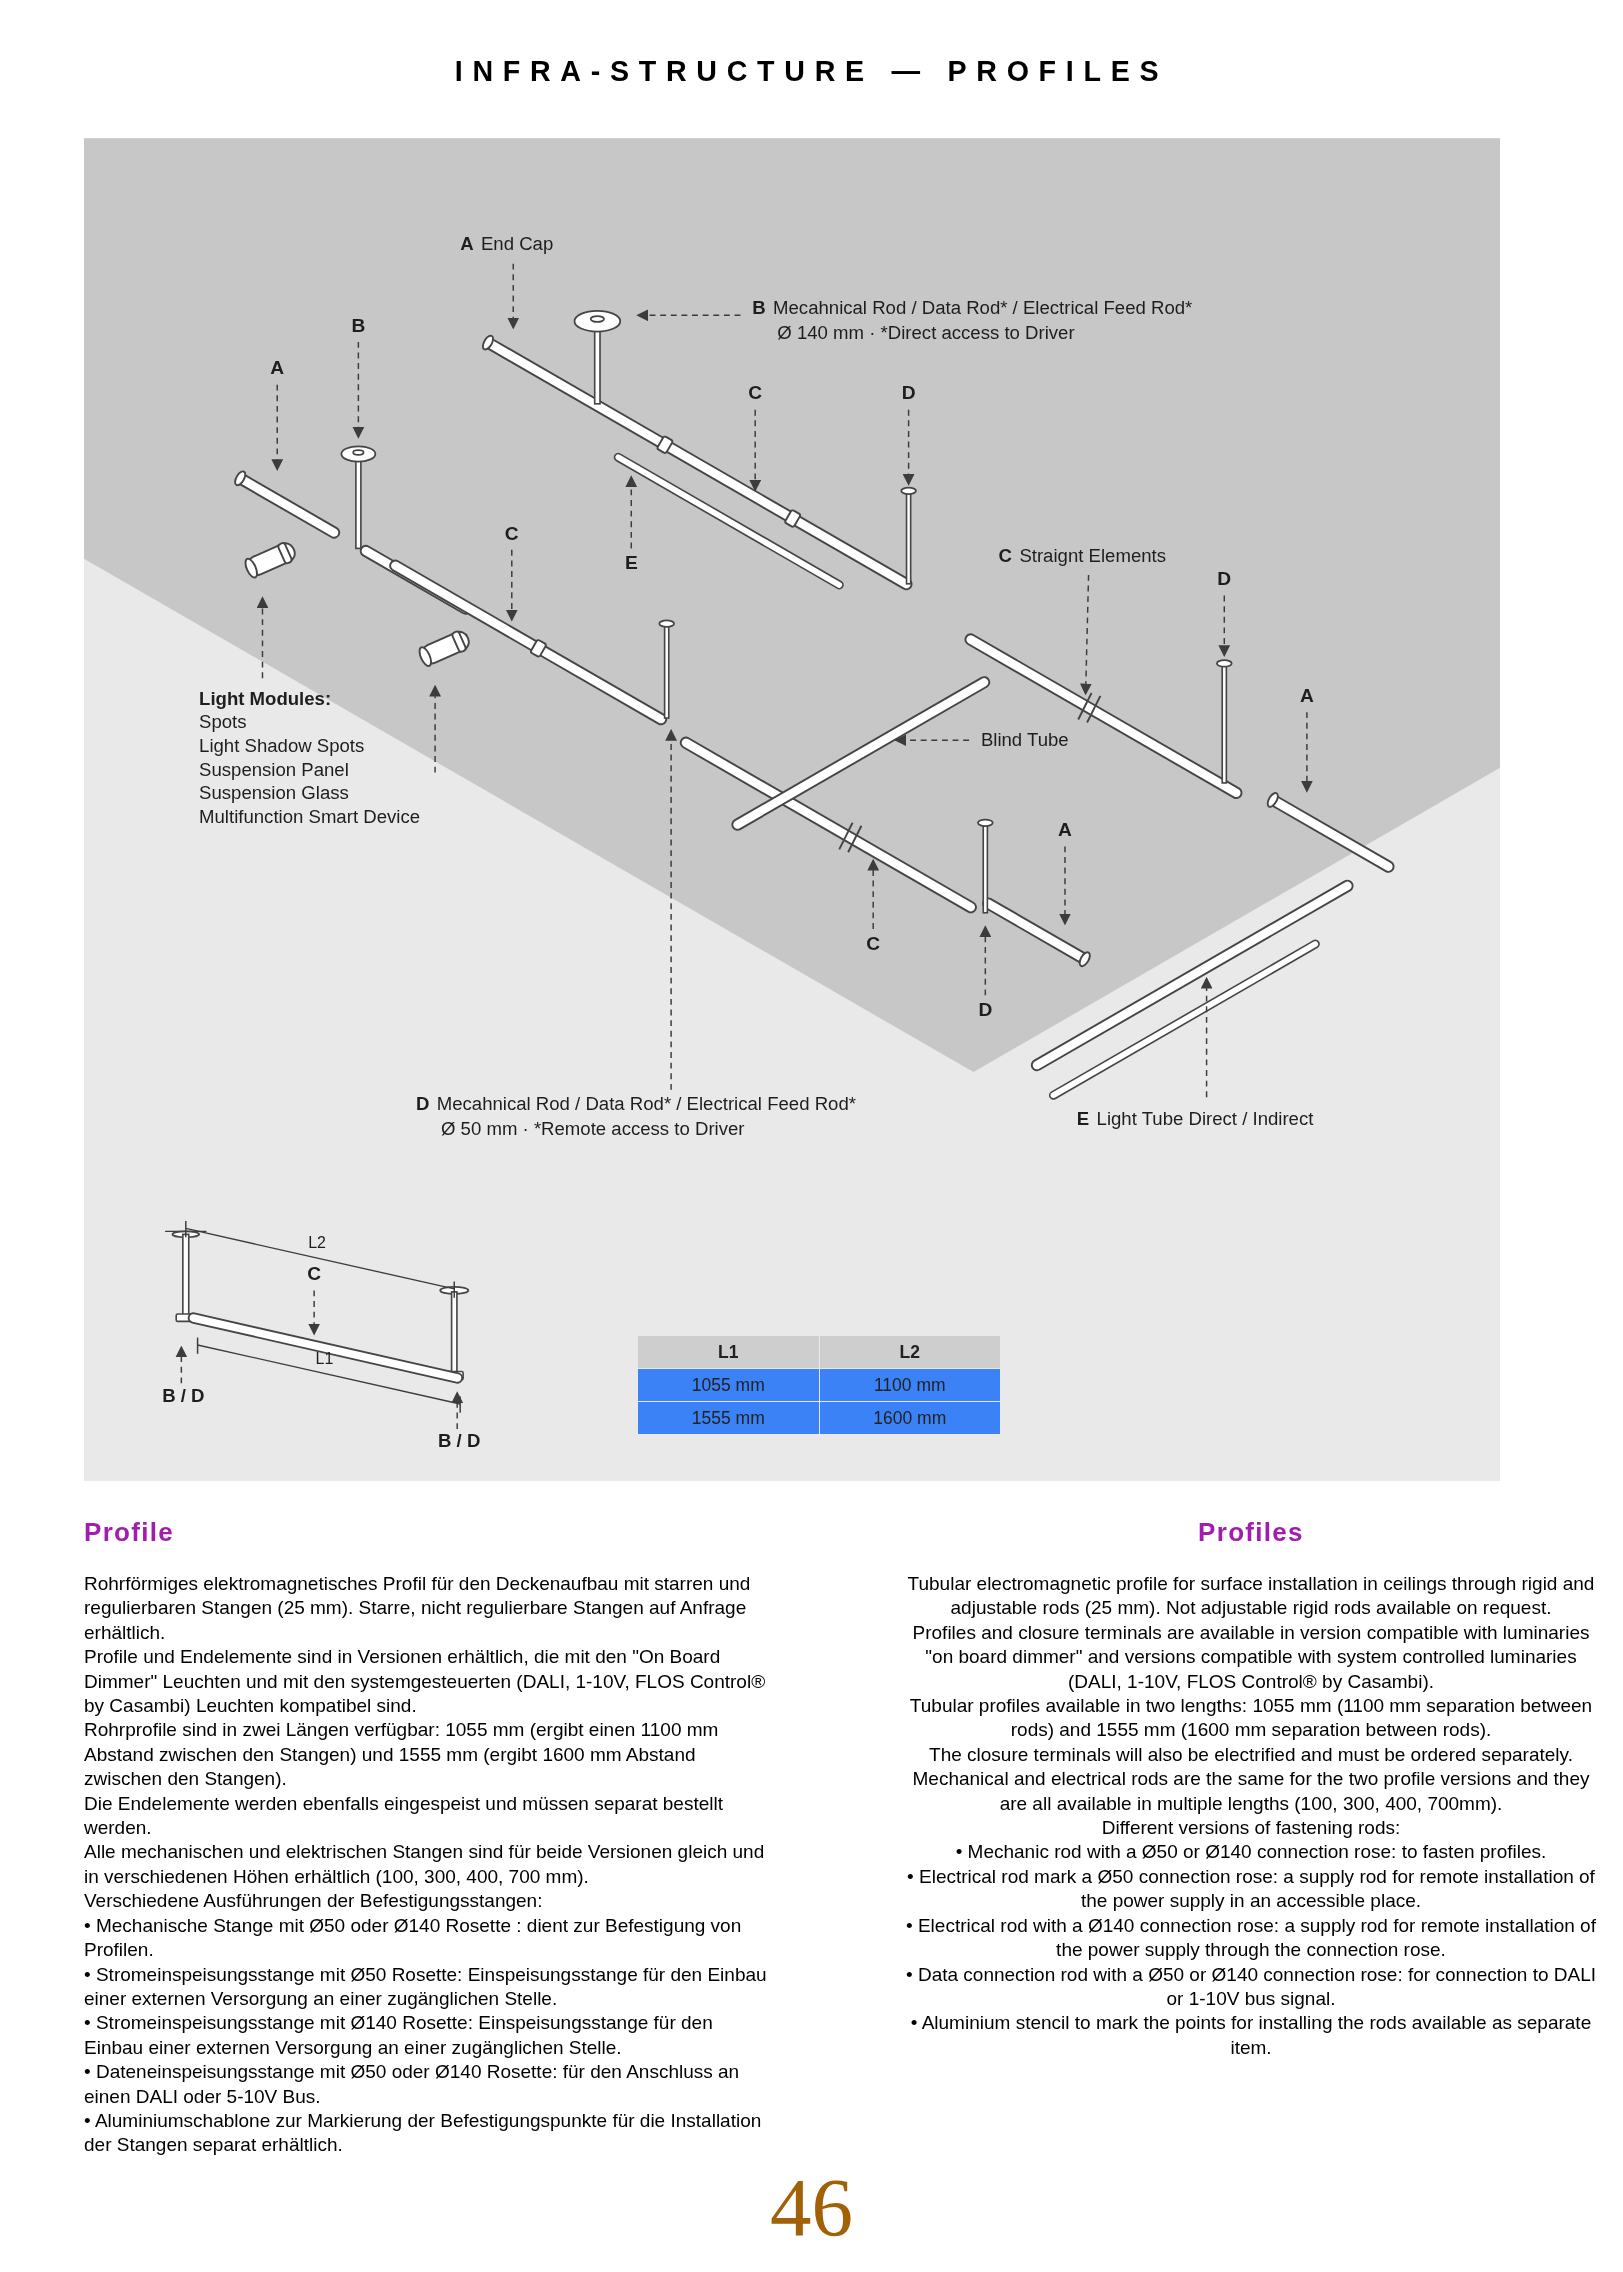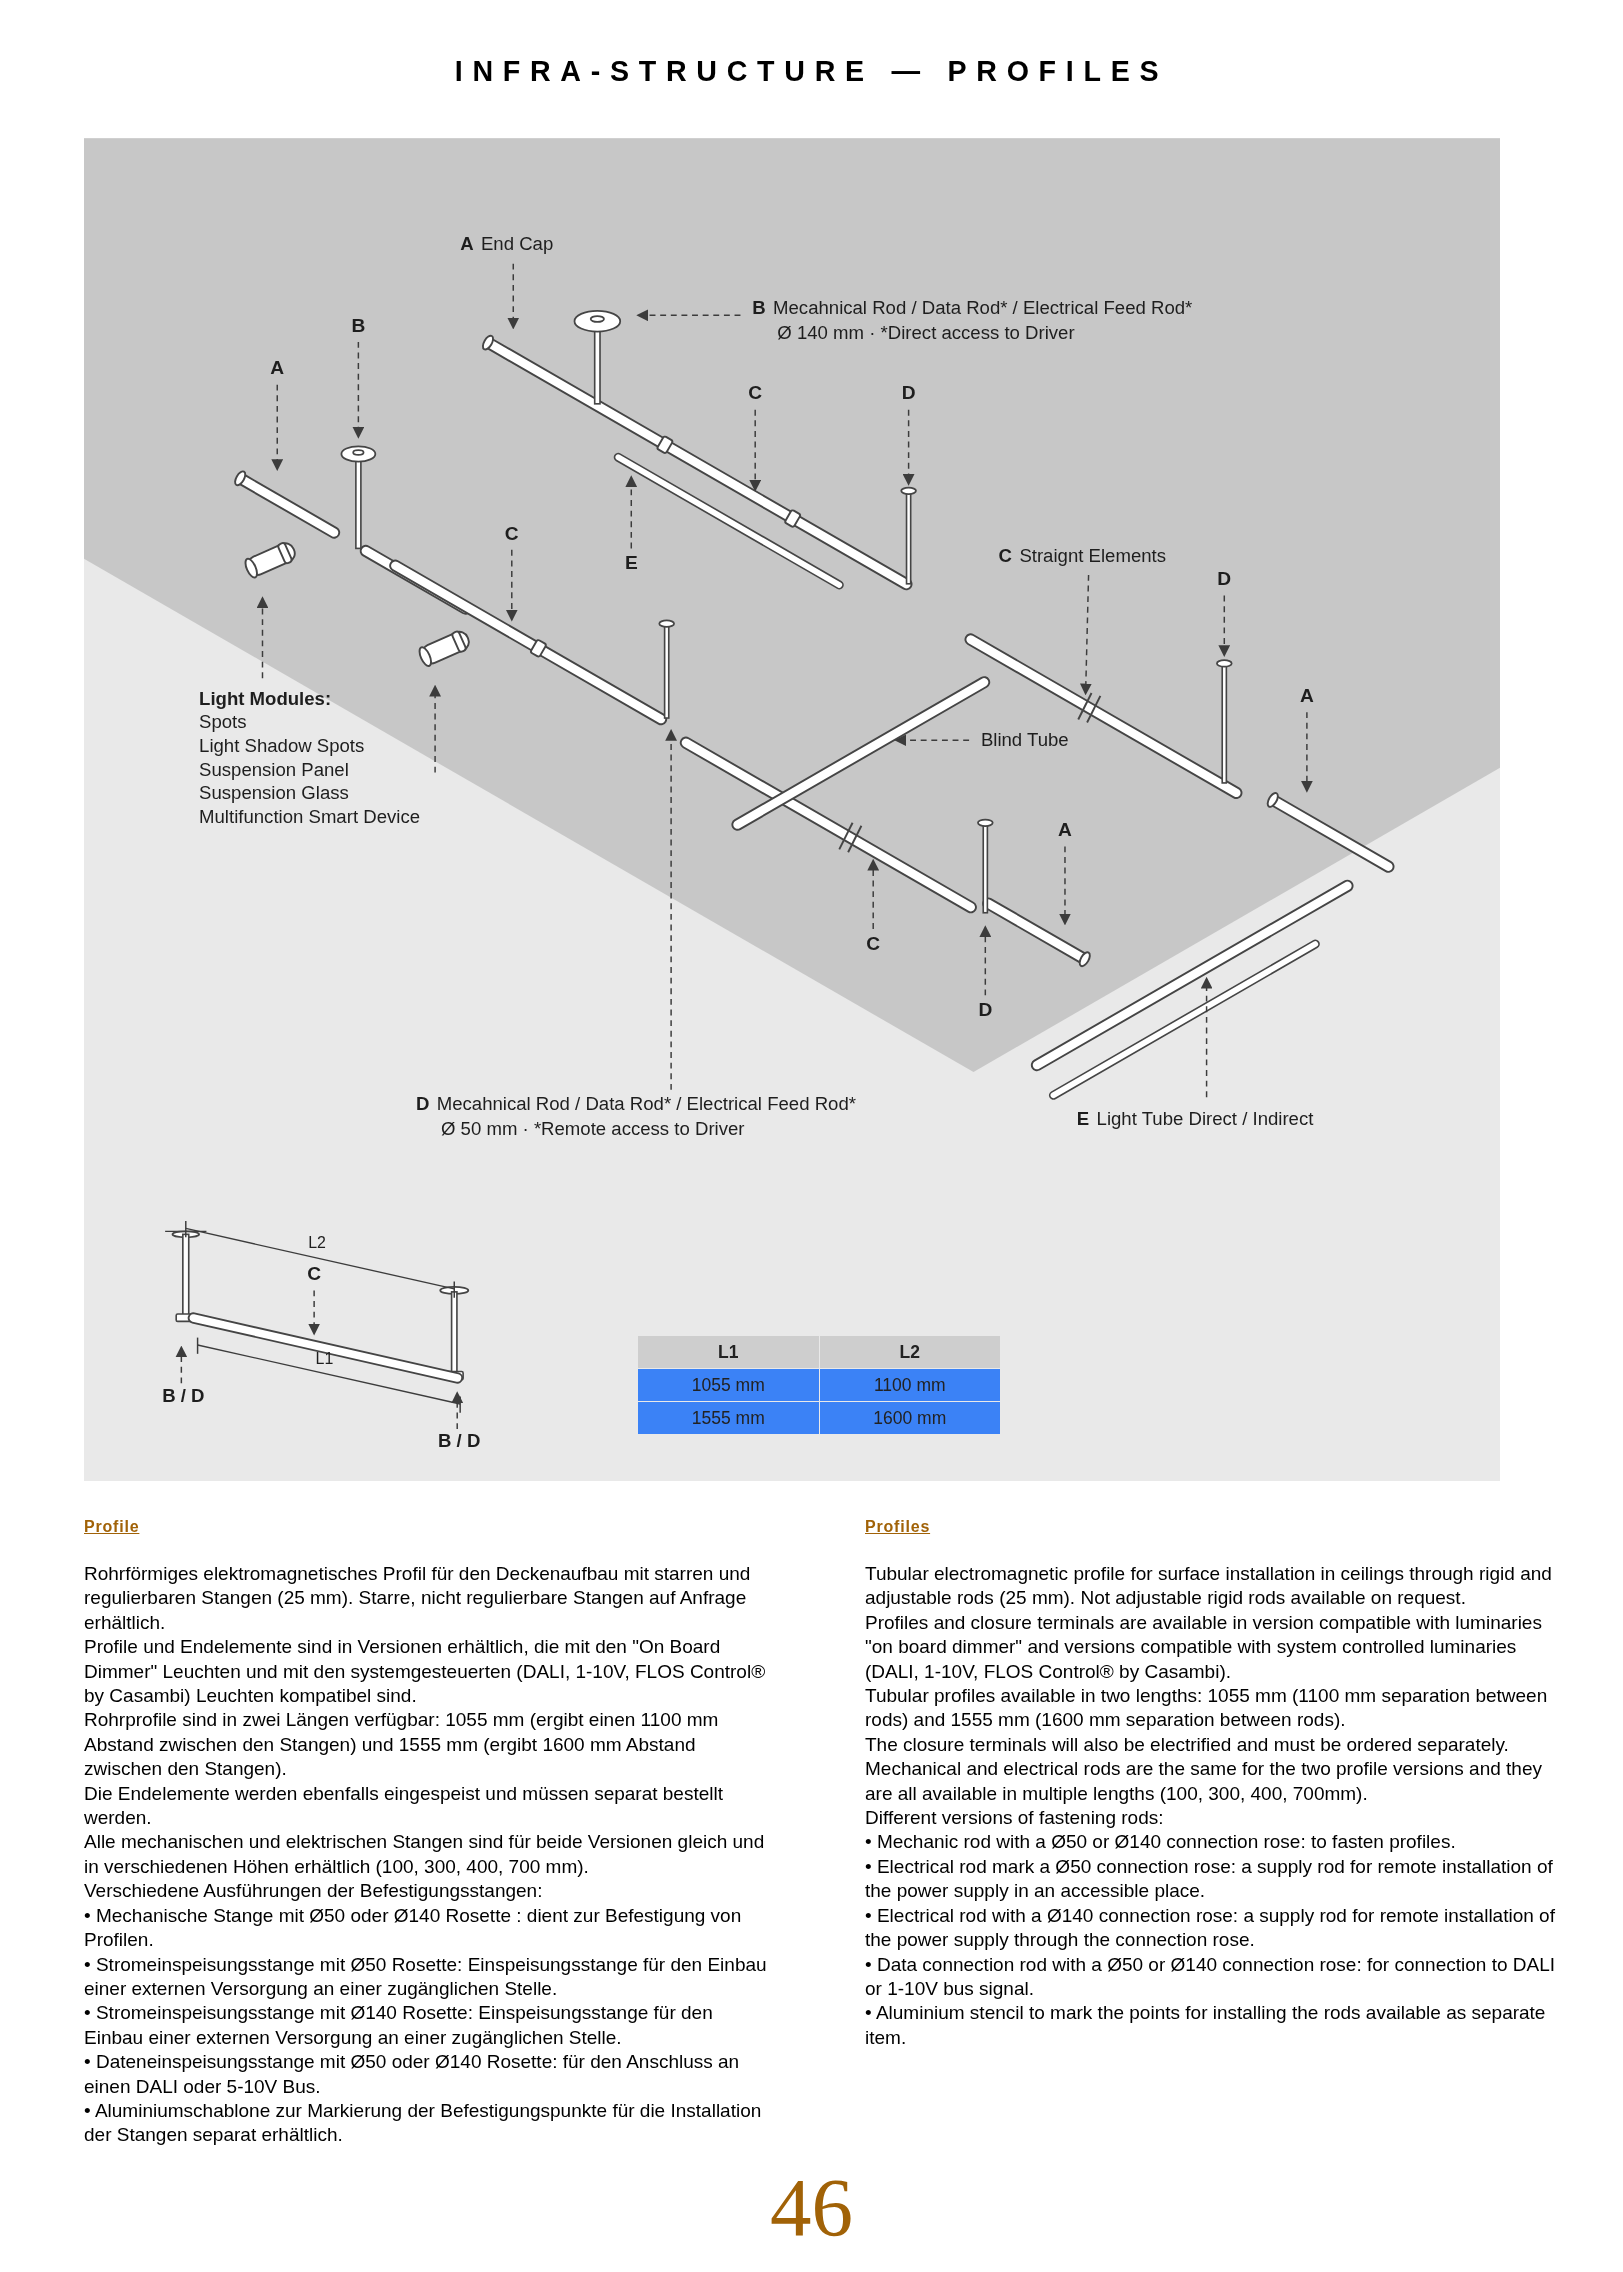--- a/index.html
+++ b/index.html
@@ -32,22 +32,22 @@
   
   .dim-table{position:absolute;left:553px;top:1197px;width:364px;}
   .dim-table table{width:100%;border-collapse:separate;border-spacing:1.9px;}
   .dim-table th,.dim-table td{height:30px;text-align:center;vertical-align:middle;
     font-size:17.5px;color:#222;}
   .dim-table th{background:#cecece;font-weight:bold;}
   .dim-table td{background:#3b82f6;font-weight:normal;}
   
   .col{position:absolute;top:1519px;}
   .col-de{left:84px;width:688px;}
-  .col-en{left:865px;width:690px;}
-  .col h3{font-size:16px;font-weight:bold;letter-spacing:0.05em;margin:0 0 27px 0;color:#a16207;line-height:1;text-decoration:underline;}
+  .col-en{left:906px;width:690px;text-align:center;}
+  .col h3{font-size:26px;font-weight:bold;letter-spacing:0.05em;margin:0 0 27px 0;color:#a21caf;line-height:1;}
   .body-text p{margin:0;font-size:19px;line-height:24.4px;color:#000000;}
   .page-number{
     position:absolute;top:2166px;left:0;width:100%;text-align:center;
     font-family:"Liberation Serif",serif;font-size:83px;line-height:1;color:#a16207;
   }
 </style>
 </head>
 <body>
 
 <div class="page-title">INFRA-STRUCTURE — PROFILES</div>

